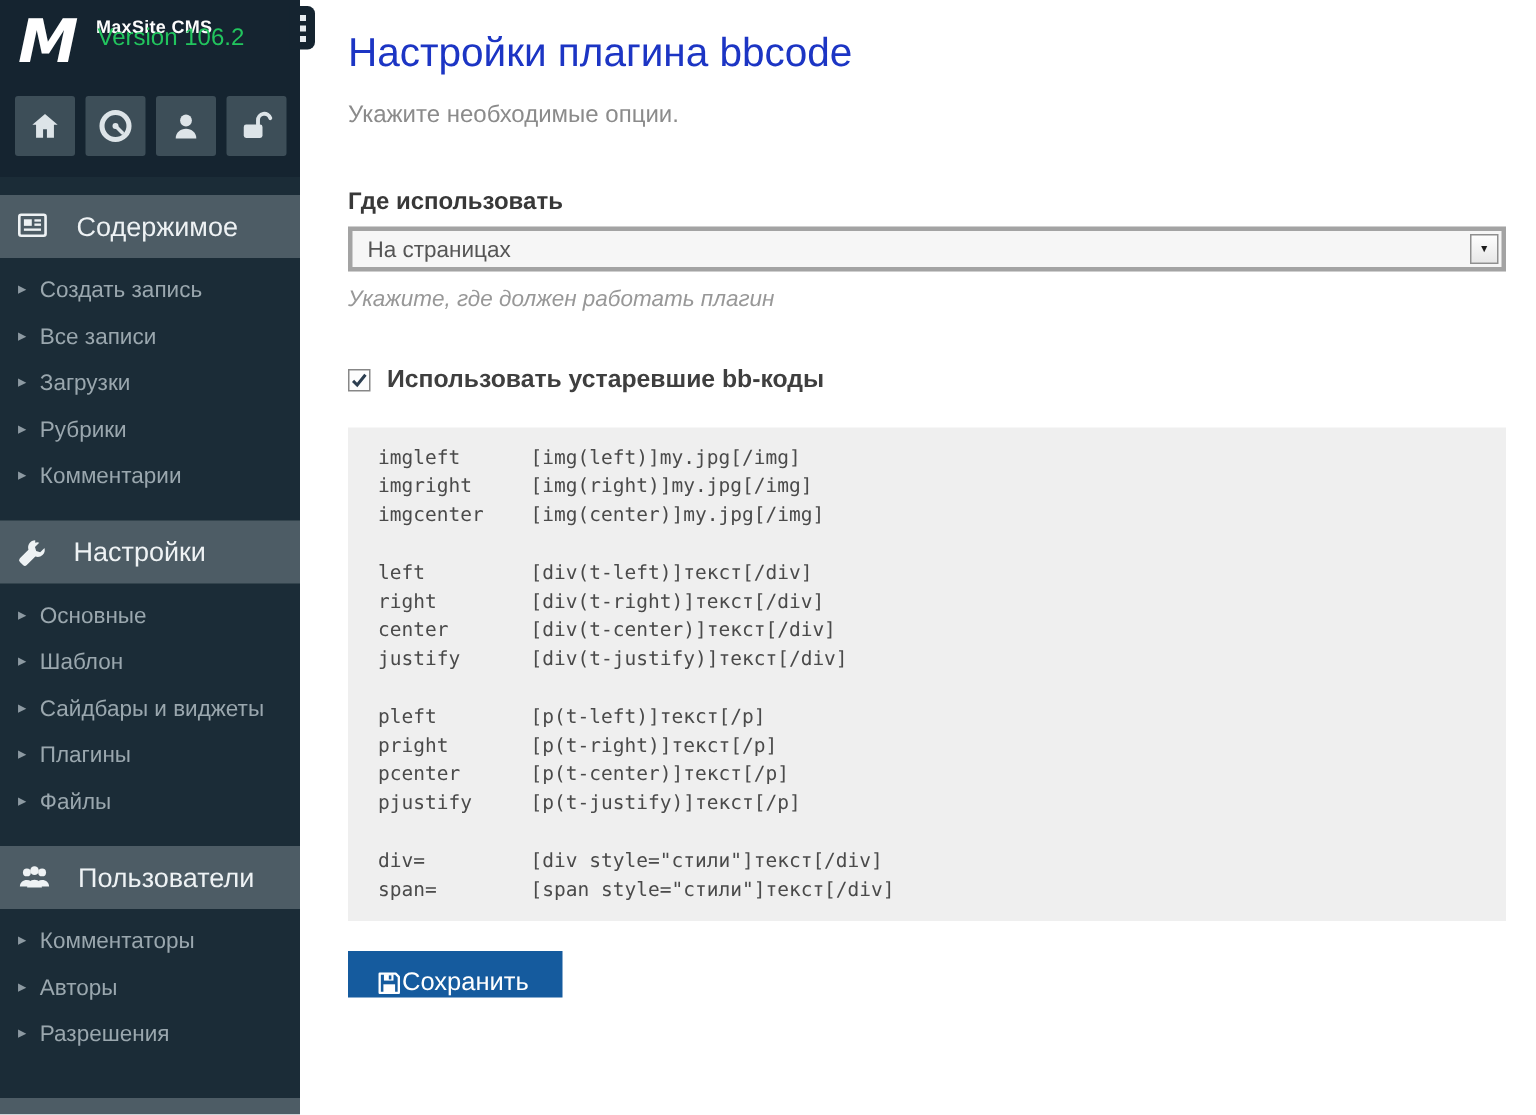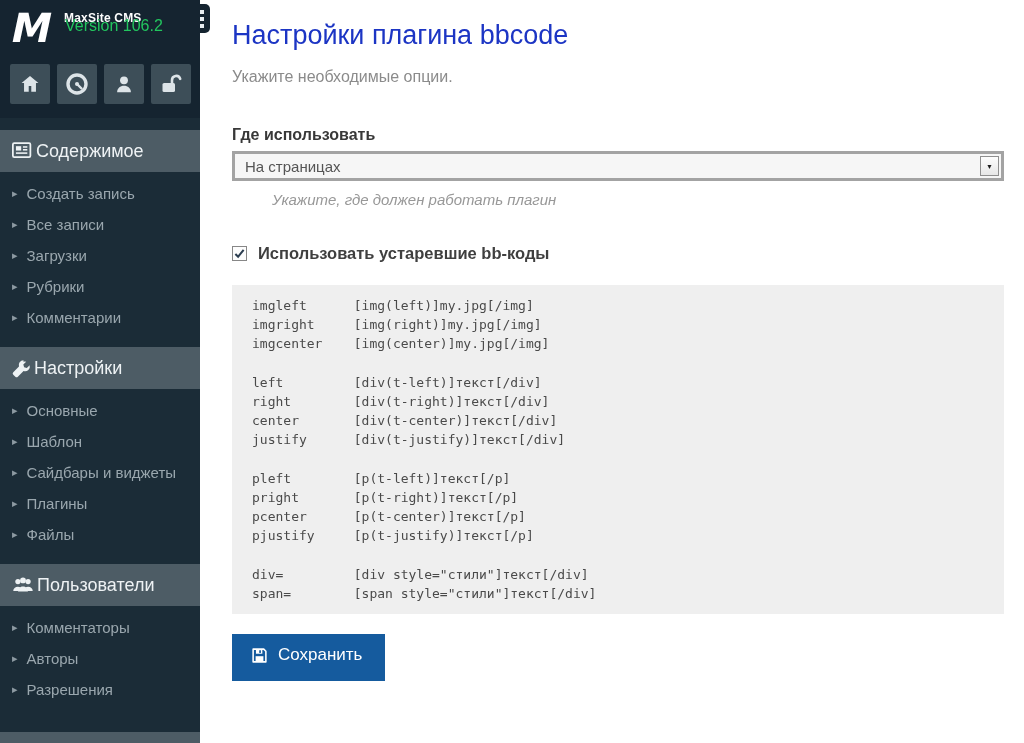--- a/index.html
+++ b/index.html
@@ -16,54 +16,54 @@
   .app-version{position:absolute;left:65px;top:17px;color:#22c55e;font-size:16px;}
   .quick-row{position:absolute;left:10px;top:64px;display:flex;gap:7px;}
   .quick-btn{width:40px;height:40px;background:#3d4e58;border-radius:2px;display:flex;align-items:center;justify-content:center;cursor:pointer;}
   .quick-btn svg{display:block;}
   .sb-toggle{position:absolute;left:193px;top:4px;width:17px;height:29px;background:#152430;
              border-radius:0 5px 5px 0;display:flex;flex-direction:column;justify-content:center;
              align-items:center;gap:3px;cursor:pointer;}
   .sb-toggle i{display:block;width:4px;height:4px;background:#e8edf0;}
 
   .sb-section{margin-top:12px;}
-  .sb-bar{height:42px;background:#4d5c65;display:flex;align-items:center;padding-left:12px;gap:3px;
+  .sb-bar{height:42px;background:#4d5c65;display:flex;align-items:center;padding-left:12px;gap:18px;
           color:#eef2f4;font-size:18px;cursor:pointer;}
   .sb-bar svg{display:block;}
   .sb-items{padding:6px 0 2px 0;}
   .sb-item{display:flex;align-items:center;gap:9px;padding:7px 0 7px 12px;color:#9aa7ae;font-size:15px;cursor:pointer;}
   .sb-item .tri{color:#8d9aa2;font-size:11px;line-height:1;}
   .sb-bottom-bar{position:absolute;left:0;bottom:0;width:200px;height:11px;background:#4d5c65;}
 
   
   .main{position:absolute;left:200px;top:0;right:0;bottom:0;background:#fff;padding:18px 20px 0 32px;box-sizing:border-box;}
   .page-title{margin:2px 0 0 0;font-size:27px;font-weight:400;color:#1c35c4;line-height:1.15;}
   .page-subtitle{margin:17px 0 0 0;font-size:16px;color:#8b8b8b;}
 
   .field-label{display:block;margin-top:40px;margin-bottom:7px;font-size:16px;font-weight:bold;color:#383838;}
   .select{position:relative;height:30px;background:#f6f6f6;border:3px solid #a3a3a3;box-sizing:border-box;
           display:flex;align-items:center;cursor:pointer;}
   .select-value{padding-left:10px;font-size:15px;color:#555;}
   .select-btn{position:absolute;top:2px;right:2px;bottom:2px;width:19px;border:1px solid #8f8f8f;
               background:linear-gradient(#fdfdfd,#e7e7e7);display:flex;align-items:center;justify-content:center;box-sizing:border-box;}
   .select-arrow{font-size:7px;color:#1c1c1c;line-height:1;}
-  .hint{margin-top:10px;font-style:italic;font-size:15px;color:#989898;margin-left:40px;}
+  .hint{margin-top:10px;font-style:italic;font-size:15px;color:#989898;}
 
   .check-row{margin-top:36px;display:flex;align-items:center;gap:11px;}
   .checkbox{width:13px;height:13px;background:#fdfdfd;border:1px solid #878787;box-sizing:content-box;
             display:inline-flex;align-items:center;justify-content:center;cursor:pointer;}
   .checkbox svg{display:none;}
   .checkbox.checked svg{display:block;}
   .check-label{font-size:16.5px;font-weight:bold;color:#3f3f3f;cursor:pointer;}
 
   .codeblock{margin:22px 0 0 0;background:#efefef;color:#4a4a4a;padding:11px 20px;width:772px;box-sizing:border-box;
              font-family:"DejaVu Sans Mono","Liberation Mono",monospace;font-size:13px;line-height:19.2px;white-space:pre;}
 
-  .save-btn{margin-top:20px;display:inline-flex;align-items:center;gap:10px;background:#155b9e;border:none;
-            color:#fff;font-family:"Liberation Sans",sans-serif;font-size:17px;padding:11px 23px 16px 19px;cursor:pointer;}
+  .save-btn{margin-top:20px;display:inline-flex;align-items:center;gap:0;background:#155b9e;border:none;
+            color:#fff;font-family:"Liberation Sans",sans-serif;font-size:17px;padding:11px 23px 0 19px;cursor:pointer;}
   .save-btn svg{display:block;}
 </style>
 </head>
 <body>
 
 <div class="canvas">
 
   <div class="sidebar">
     <div class="sb-header">
       <div class="logo">M</div>

